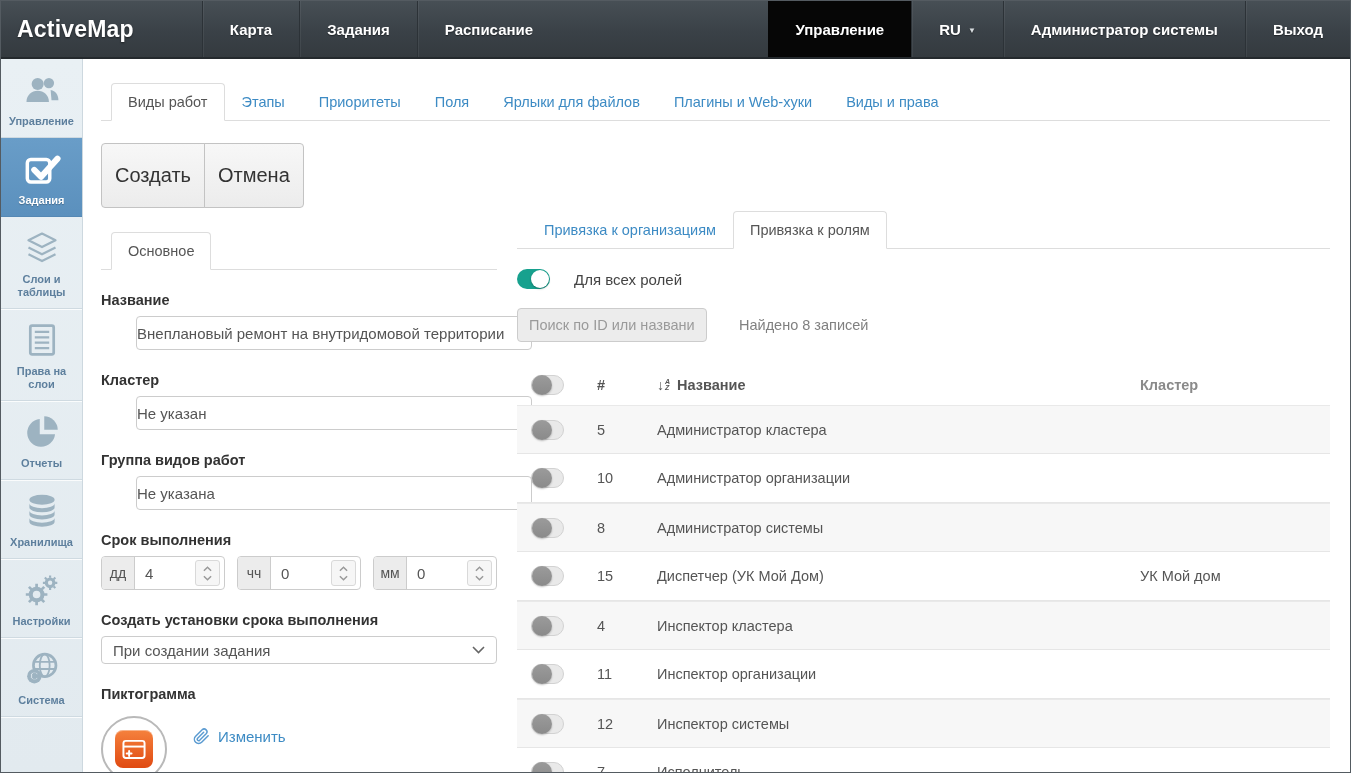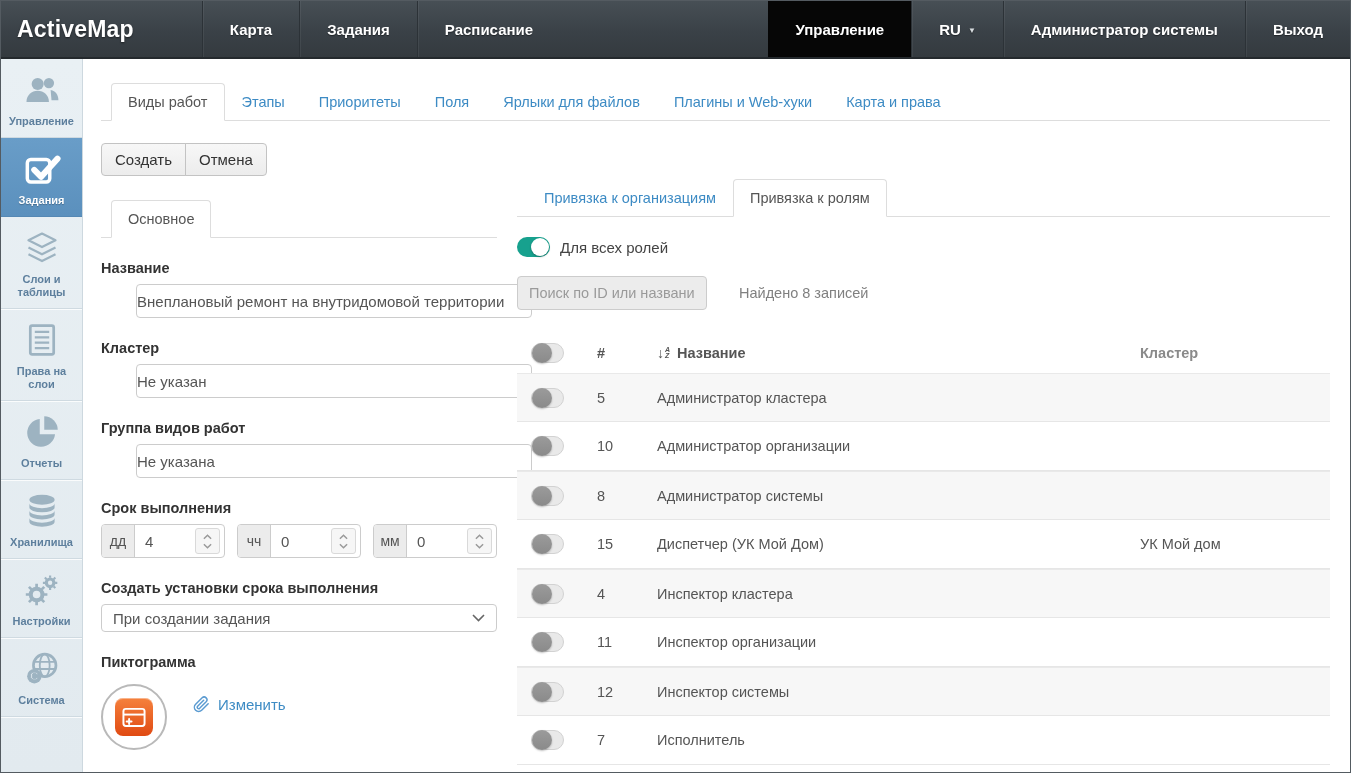--- a/index.html
+++ b/index.html
@@ -38,21 +38,21 @@
 
   
   .main { flex:1; padding:24px 20px 0 18px; overflow:hidden; background:#fff; }
 
   .tabs { display:flex; border-bottom:1px solid #ddd;padding-left:10px; }
   .tab { padding:10px 16px; font-size:14.5px; color:var(--link,#3d8bc4); cursor:pointer;
          border:1px solid transparent; margin-bottom:-1px; white-space:nowrap; }
   .tab.active { color:#555; background:#fff; border-color:#ddd #ddd #fff #ddd; border-radius:4px 4px 0 0; cursor:default; }
 
   .btn-row { margin-top:22px; display:flex; }
-  .btn { padding:7px 13px; font-size:15px; color:#333; background:linear-gradient(180deg,#f7f7f7,#ececec);
+  .btn { padding:20px 13px; font-size:20px; color:#333; background:linear-gradient(180deg,#f7f7f7,#ececec);
          border:1px solid #c3c3c3; cursor:pointer; font-family:inherit; }
   .btn:first-child { border-radius:4px 0 0 4px; }
   .btn + .btn { margin-left:-1px; border-radius:0 4px 4px 0; }
 
   .content-row { display:flex; margin-top:3px; align-items:flex-start; }
 
   
   .form-col { width:396px; flex:0 0 396px; }
   .form-col .tabs { margin-top:21px; }
   .field-label { margin:22px 0 8px; font-size:14.5px; font-weight:bold; color:#333; }
@@ -71,21 +71,21 @@
   .picto-row { display:flex; align-items:flex-start; margin-top:14px; }
   .picto-circle { width:66px; height:66px; border:2px solid #b9b9b9; border-radius:50%;
                   display:flex; align-items:center; justify-content:center; background:#fff; }
   .picto-icon { width:38px; height:38px; border-radius:8px; background:linear-gradient(180deg,#f5813d,var(--orange,#e04a12));
                 display:flex; align-items:center; justify-content:center; box-shadow:inset 0 1px 0 rgba(255,255,255,.4); }
   .change-link { display:flex; align-items:center; gap:8px; margin:12px 0 0 26px; color:var(--link,#3d8bc4);
                  font-size:15px; cursor:pointer; }
 
   
   .roles-col { flex:1; margin-left:20px; }
-  .toggle-row { display:flex; align-items:center; gap:10px; margin-top:20px; }
+  .toggle-row { display:flex; align-items:center; gap:24px; margin-top:20px; }
   .toggle { width:33px; height:20px; border-radius:11px; position:relative; flex:0 0 33px; cursor:pointer; }
   .toggle.on { background:var(--toggle-on,#17a18e); }
   .toggle.on::after { content:''; position:absolute; right:1px; top:1px; width:18px; height:18px; border-radius:50%;
                       background:#fff; box-shadow:0 1px 2px rgba(0,0,0,.3); }
   .toggle.off { background:#e9e9e9; border:1px solid #d2d2d2; }
   .toggle.off::after { content:''; position:absolute; left:0px; top:-1px; width:20px; height:20px; border-radius:50%;
                        background:linear-gradient(180deg,#9b9b9b,#8a8a8a); box-shadow:0 1px 2px rgba(0,0,0,.25); }
   .toggle-label { font-size:15px; color:#444; }
   .search-row { display:flex; align-items:center; margin-top:19px; }
   .search-input { width:190px; height:34px; background:#ececec; border:1px solid #ccc; border-radius:4px;
@@ -224,21 +224,21 @@
 
     <div class="main">
 
       <div class="tabs">
           <div class="tab active">Виды работ</div>
           <div class="tab">Этапы</div>
           <div class="tab">Приоритеты</div>
           <div class="tab">Поля</div>
           <div class="tab">Ярлыки для файлов</div>
           <div class="tab">Плагины и Web-хуки</div>
-          <div class="tab">Карта и права</div>
+          <div class="tab">Виды и права</div>
         </div>
 
       <div class="btn-row">
         <button class="btn">Создать</button>
         <button class="btn">Отмена</button>
       </div>
 
       <div class="content-row">
 
         <div class="form-col">

